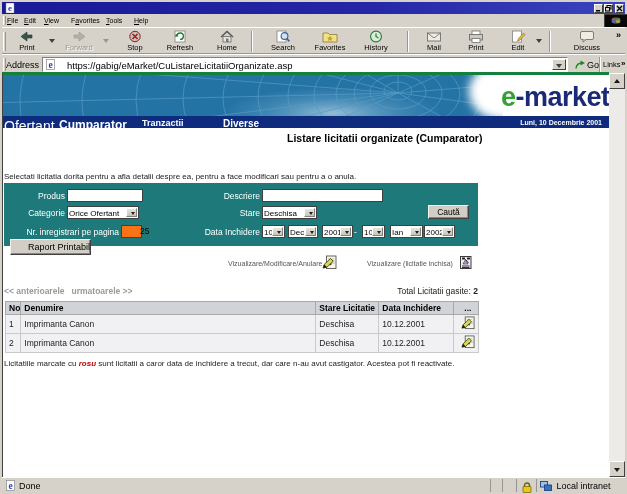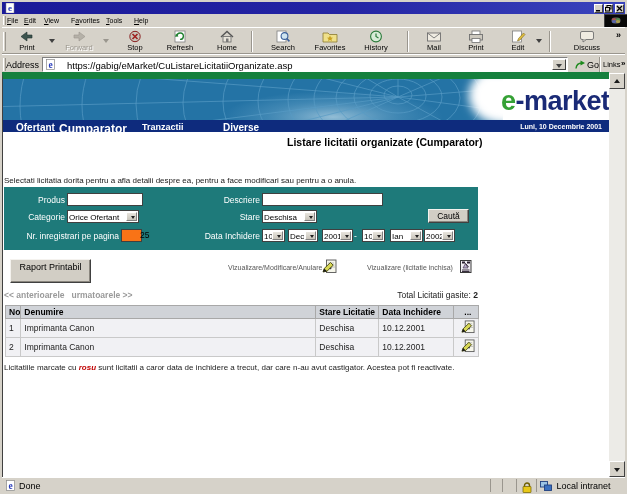--- a/index.html
+++ b/index.html
@@ -34,21 +34,21 @@
   #addrbar { left:2px; top:54px; width:623px; height:19px; border-top:1px solid #fff; }
   #addrlabel { left:4px; top:5px; font-size:9px; color:#000; }
   #addrbox { left:40px; top:2px; width:526px; height:15px; background:#fff;
     border-top:1px solid #808080; border-left:1px solid #808080;
     border-bottom:1px solid #fff; border-right:1px solid #fff; }
   #addrtext { left:16px; top:2px; font-size:9.5px; color:#000; white-space:nowrap;margin-left:8px; }
   #addrdd { right:1px; top:1px; width:14px; height:11px; background:#D6D2C9;
     border-top:1px solid #fff; border-left:1px solid #fff;
     border-right:1px solid #404040; border-bottom:1px solid #404040; }
   
-  #viewport { left:2px; top:72px; width:607px; height:405px; background:#fff; border-left:1px solid #404040; border-top:7px solid #15803d; }
+  #viewport { left:2px; top:72px; width:607px; height:405px; background:#fff; border-left:1px solid #404040; border-top:3px solid #15803d; }
   #scrollbar { left:609px; top:73px; width:16px; height:404px; background:#ECEBE7; }
   .sbtn { left:0; width:16px; height:16px; background:#D6D2C9;
     border-top:1px solid #fff; border-left:1px solid #fff;
     border-right:1px solid #404040; border-bottom:1px solid #404040; }
   
   #statusbar { left:2px; top:477px; width:623px; height:15px; border-top:1px solid #fff; }
   #statusbar .pane { position:absolute; top:1px; height:13px;
     border-left:1px solid #9a968e; }
   .stext { font-size:9px; color:#000; }
 </style>
@@ -266,21 +266,21 @@
             <feGaussianBlur stdDeviation="5"></feGaussianBlur>
           </filter>
         </defs>
       <path d="M40 -8 Q18 10 30 30 Q38 46 70 46 L170 46 L170 -8 Z" fill="#fff" filter="url(#blur1)"></path>
       <rect x="60" y="0" width="106" height="41" fill="#fff"></rect>
     </svg>
     <div class="abs" style="left:498px;top:7px;font-size:27px;font-weight:bold;letter-spacing:-0.5px;color:#1a2a76;white-space:nowrap"><span style="color:#35a135">e</span>-market</div>
   </div>
 
   <div class="abs" style="left:0;top:41px;width:606px;height:12px;background:#0E2B7D">
-    <div class="abs" style="left:13px;top:1.5px;font-size:10px;font-weight:bold;color:#fff">Ofertant</div>
+    <div class="abs" style="left:1px;top:1.5px;font-size:14px;font-weight:normal;color:#fff">Ofertant</div>
     <div class="abs" style="left:56px;top:1.5px;font-size:12px;font-weight:bold;color:#fff">Cumparator</div>
     <div class="abs" style="left:139px;top:1.5px;font-size:9px;font-weight:bold;color:#fff">Tranzactii</div>
     <div class="abs" style="left:220px;top:1.5px;font-size:10px;font-weight:bold;color:#fff">Diverse</div>
     <div class="abs" style="right:7px;top:3px;font-size:7px;font-weight:bold;color:#fff">Luni, 10 Decembrie 2001</div>
   </div>
 
   <div class="abs" style="left:284px;top:57px;font-size:10.5px;font-weight:bold;color:#000;white-space:nowrap">Listare licitatii organizate (Cumparator)</div>
 
   <div class="abs" style="left:1px;top:97px;font-size:8px;color:#1a1a1a;white-space:nowrap">Selectati licitatia dorita pentru a afla detalii despre ea, pentru a face modificari sau pentru a o anula.</div>
 
@@ -299,21 +299,21 @@
     <div class="abs" style="left:180px;top:44px;width:76px;text-align:right;font-size:8.5px;color:#fff">Data Inchidere</div>
     <div class="abs sel" style="left:258px;top:42px;width:23px">10</div>
     <div class="abs sel" style="left:284px;top:42px;width:30px">Dec</div>
     <div class="abs sel" style="left:318px;top:42px;width:31px">2001</div>
     <div class="abs" style="left:350px;top:44px;font-size:8.5px;color:#fff">-</div>
     <div class="abs sel" style="left:358px;top:42px;width:23px">10</div>
     <div class="abs sel" style="left:386px;top:42px;width:33px">Ian</div>
     <div class="abs sel" style="left:420px;top:42px;width:31px">2002</div>
   </div>
 
-  <div class="abs btn3d" style="left:7px;top:180px;width:81px;height:24px;text-align:center;font-size:9px;line-height:15px">Raport Printabil</div>
+  <div class="abs btn3d" style="left:7px;top:164px;width:81px;height:16px;text-align:right;font-size:9px;line-height:15px">Raport Printabil</div>
   <div class="abs" style="left:225px;top:185px;font-size:7px;color:#555">Vizualizare/Modificare/Anulare</div>
   <svg class="abs icon-edit" style="left:319px;top:180px" width="15" height="15" viewBox="0 0 15 15">
     <rect x="4.5" y="1" width="9.5" height="12.5" fill="#f6f6ea" stroke="#555" stroke-width="0.9"></rect>
     <path d="M6 4h6M6 6h6.5M9 8h4" stroke="#a8a8a8" stroke-width="0.7"></path>
     <path d="M1 13 L2.2 9.5 L8.5 3.5 L11.2 6.2 L5 12.2 Z" fill="#d8d855" stroke="#46460e" stroke-width="0.9"></path>
     <path d="M1 13 L2.2 9.5 L5 12.2 Z" fill="#1a1a1a"></path>
       <path d="M7.2 9 l2.6 -0.6 -1 2 Z" fill="#333"></path>
   </svg>
   <div class="abs" style="left:364px;top:185px;font-size:7px;color:#555">Vizualizare (licitatie inchisa)</div>
   <svg class="abs" style="left:455px;top:180px" width="15" height="15" viewBox="0 0 15 15">

